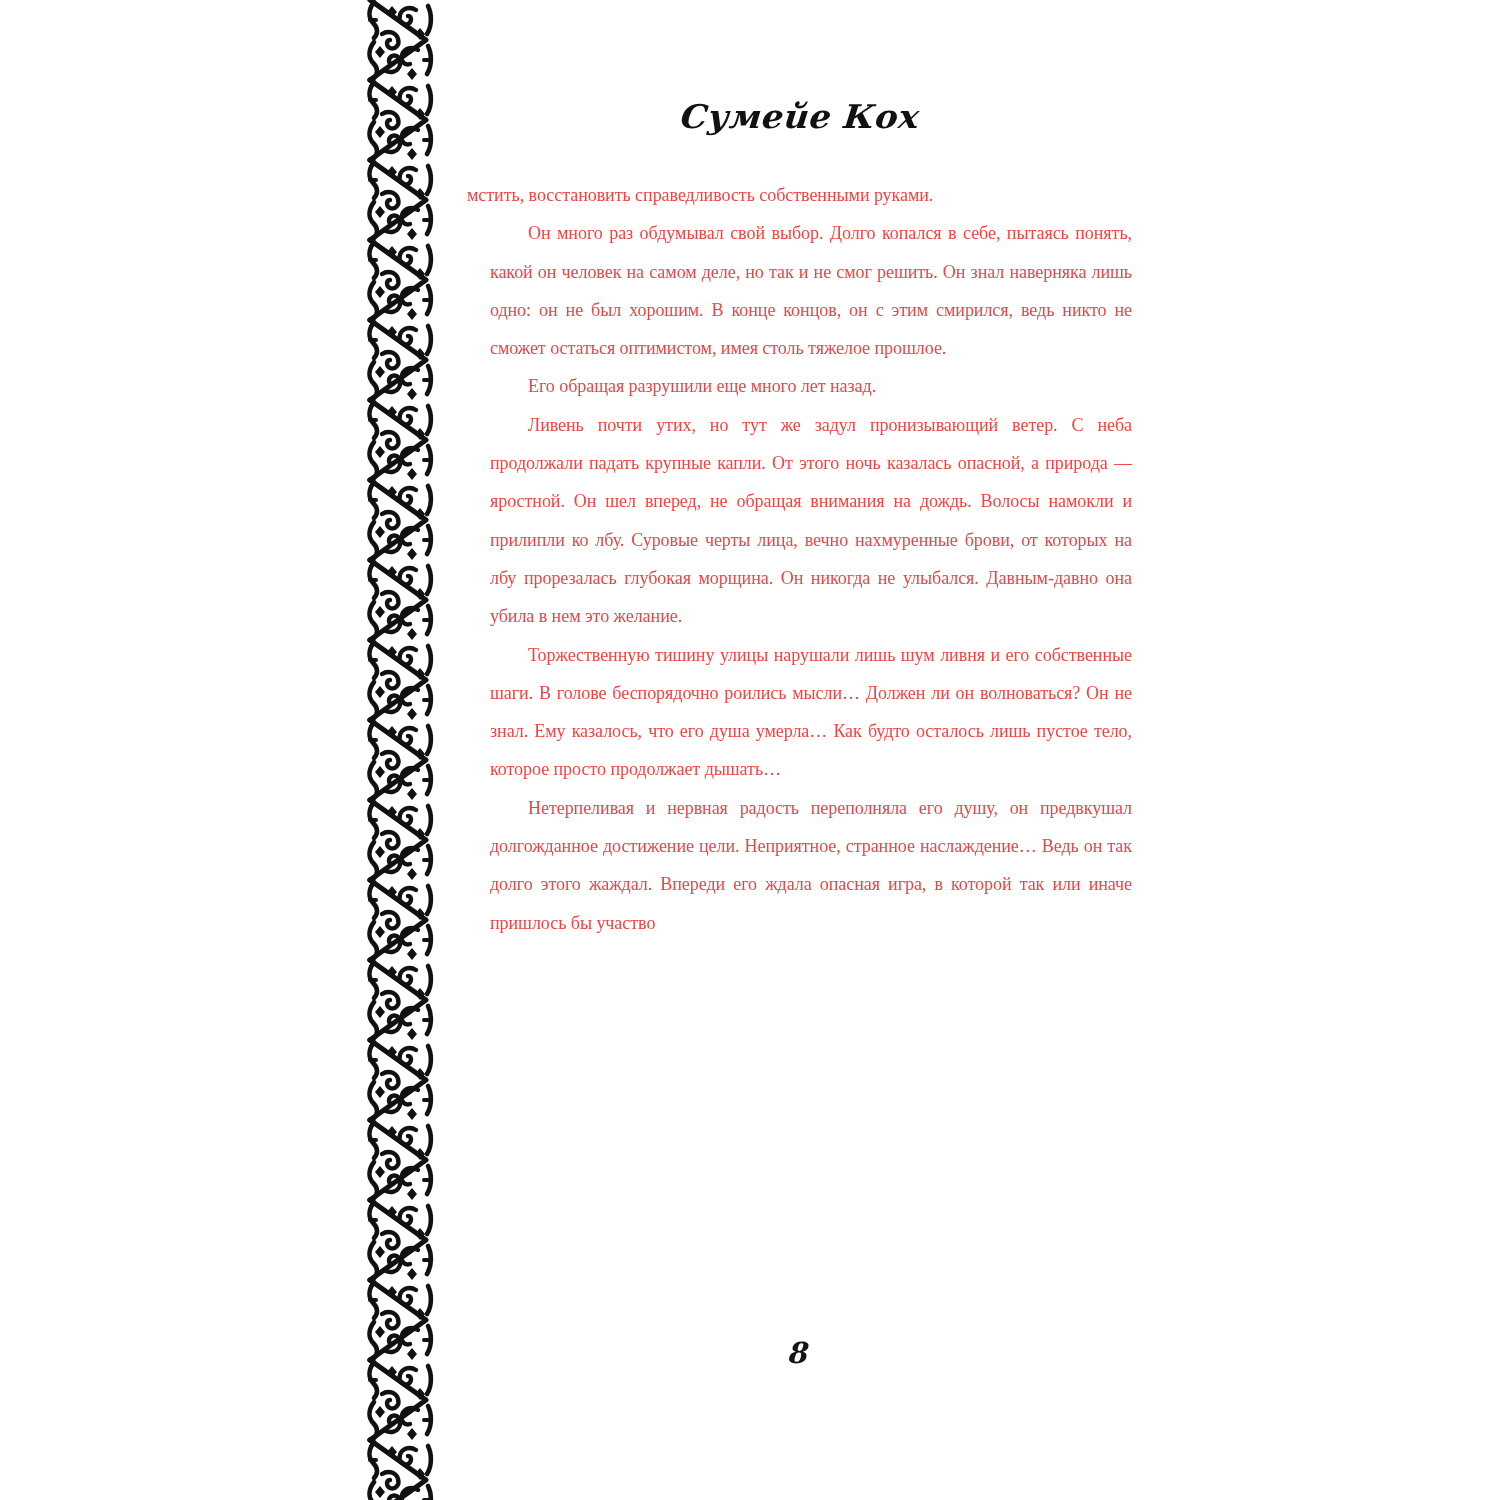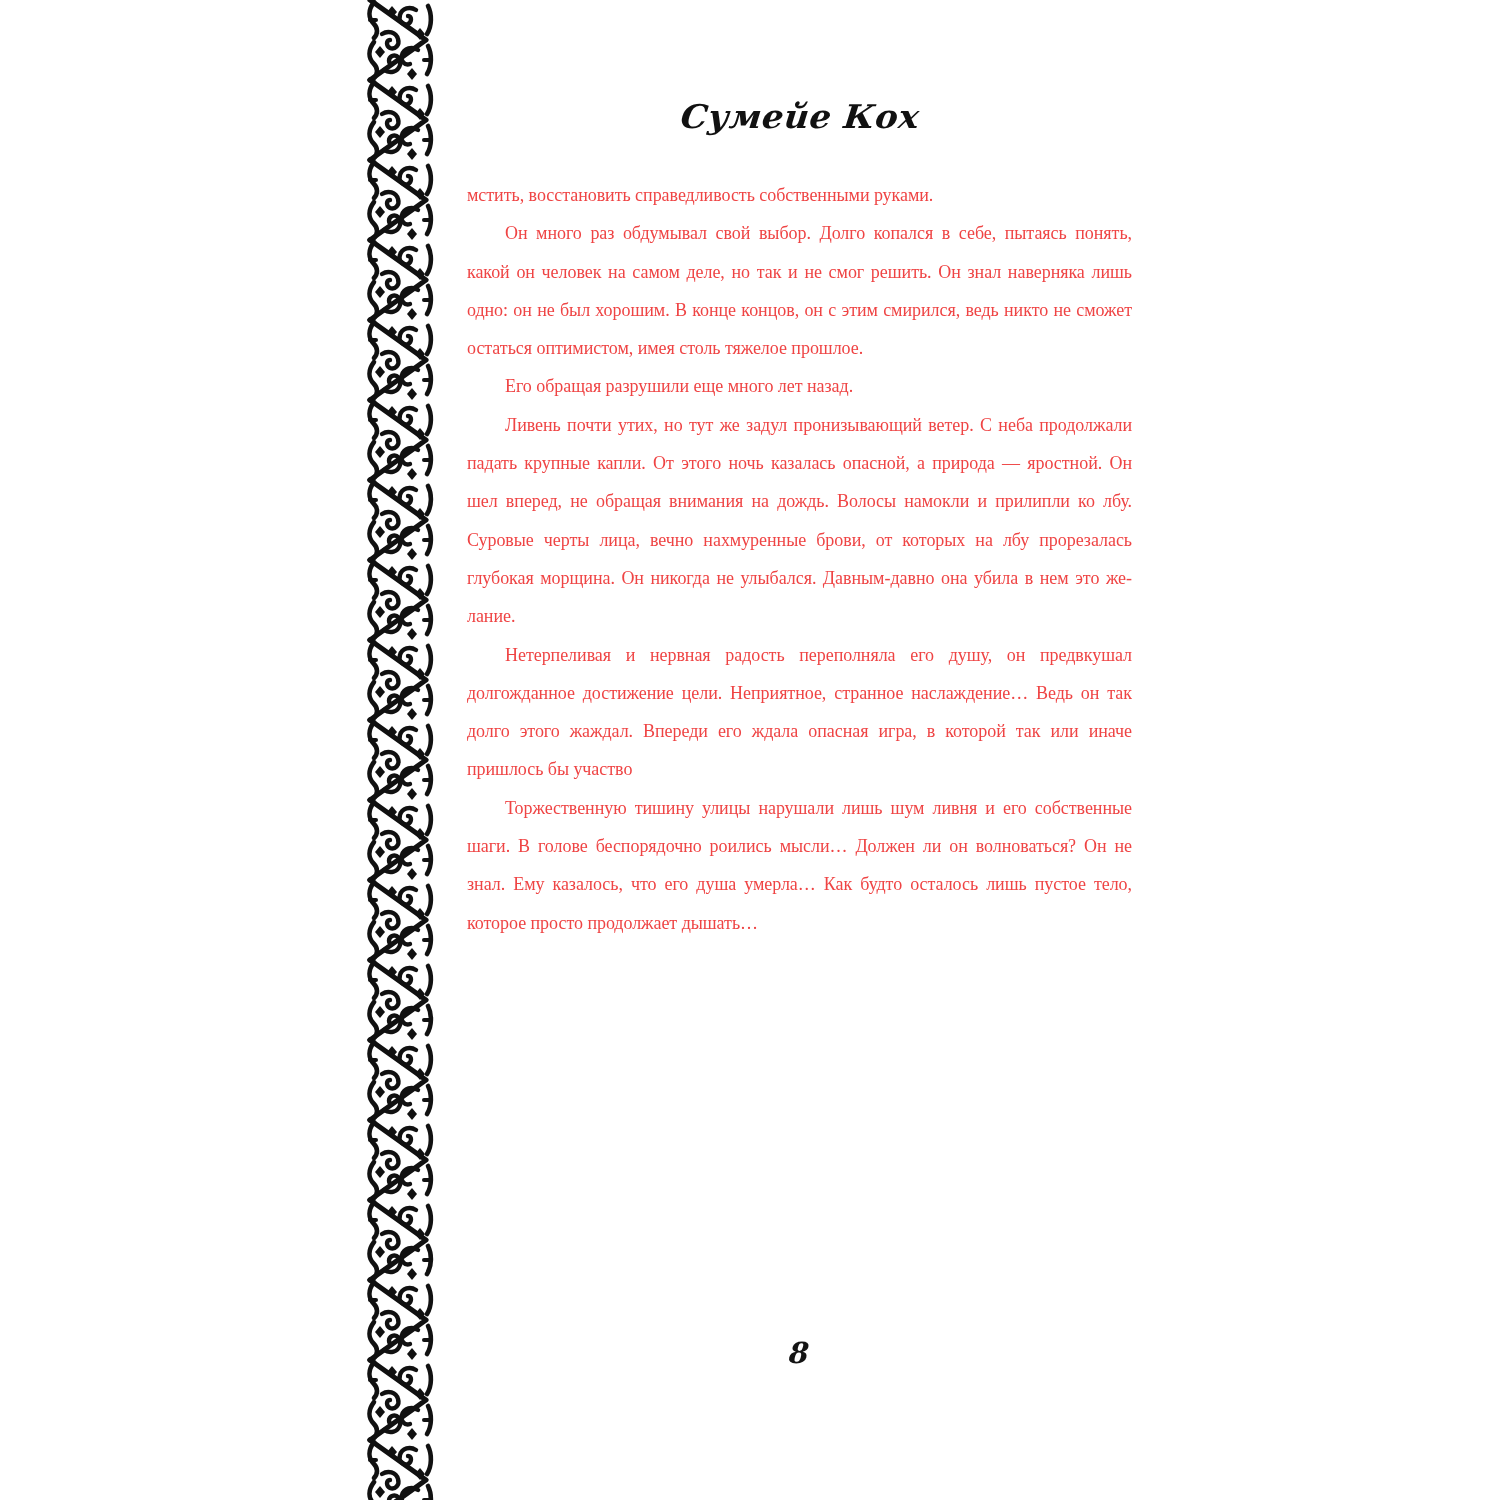--- a/index.html
+++ b/index.html
@@ -75,20 +75,21 @@
     hyphens: manual;
     letter-spacing: -0.05px;
     word-spacing: 0px;
     color: #ef4444;
   }
   #text-column p.cont {
     text-indent: 0;
   }
   #text-column p.indent {
     text-indent: 38px;
+    margin-left: 23px;
   }
   
 
   
   #folio {
     position: absolute;
     left: 467px;
     top: 1336px;
     width: 665px;
     text-align: center;
@@ -164,21 +165,21 @@
 
   <div id="running-head">
     <span class="script">Сумейе Кох</span>
   </div>
 
   <div id="text-column">
     <p class="cont">мстить, восстановить справедливость собственны­ми руками.</p>
     <p class="indent">Он много раз обдумывал свой выбор. Долго ко­пался в себе, пытаясь понять, какой он человек на самом деле, но так и не смог решить. Он знал на­верняка лишь одно: он не был хорошим. В конце концов, он с этим смирился, ведь никто не сможет остаться оптимистом, имея столь тяжелое про­шлое.</p>
     <p class="indent">Его обращая разрушили еще много лет назад.</p>
     <p class="indent">Ливень почти утих, но тут же задул пронизываю­щий ветер. С неба продолжали падать крупные кап­ли. От этого ночь казалась опасной, а природа — яростной. Он шел вперед, не обращая внимания на дождь. Волосы намокли и прилипли ко лбу. Суровые черты лица, вечно нахмуренные брови, от которых на лбу прорезалась глубокая морщина. Он никогда не улыбался. Давным-давно она убила в нем это же­лание.</p>
+    <p class="indent">Торжественную тишину улицы нарушали лишь шум ливня и его собственные шаги. В голове беспо­рядочно роились мысли… Должен ли он волновать­ся? Он не знал. Ему казалось, что его душа умерла… Как будто осталось лишь пустое тело, которое про­сто продолжает дышать…</p>
     <p class="indent">Нетерпеливая и нервная радость переполняла его душу, он предвкушал долгожданное достижение цели. Неприятное, странное наслаждение… Ведь он так долго этого жаждал. Впереди его ждала опасная игра, в которой так или иначе пришлось бы участво­</p>
-    <p class="indent">Торжественную тишину улицы нарушали лишь шум ливня и его собственные шаги. В голове беспо­рядочно роились мысли… Должен ли он волновать­ся? Он не знал. Ему казалось, что его душа умерла… Как будто осталось лишь пустое тело, которое про­сто продолжает дышать…</p>
   </div>
 
   <div id="folio">
     <span class="num">8</span>
   </div>
 
 </div>
 
 </body></html>

